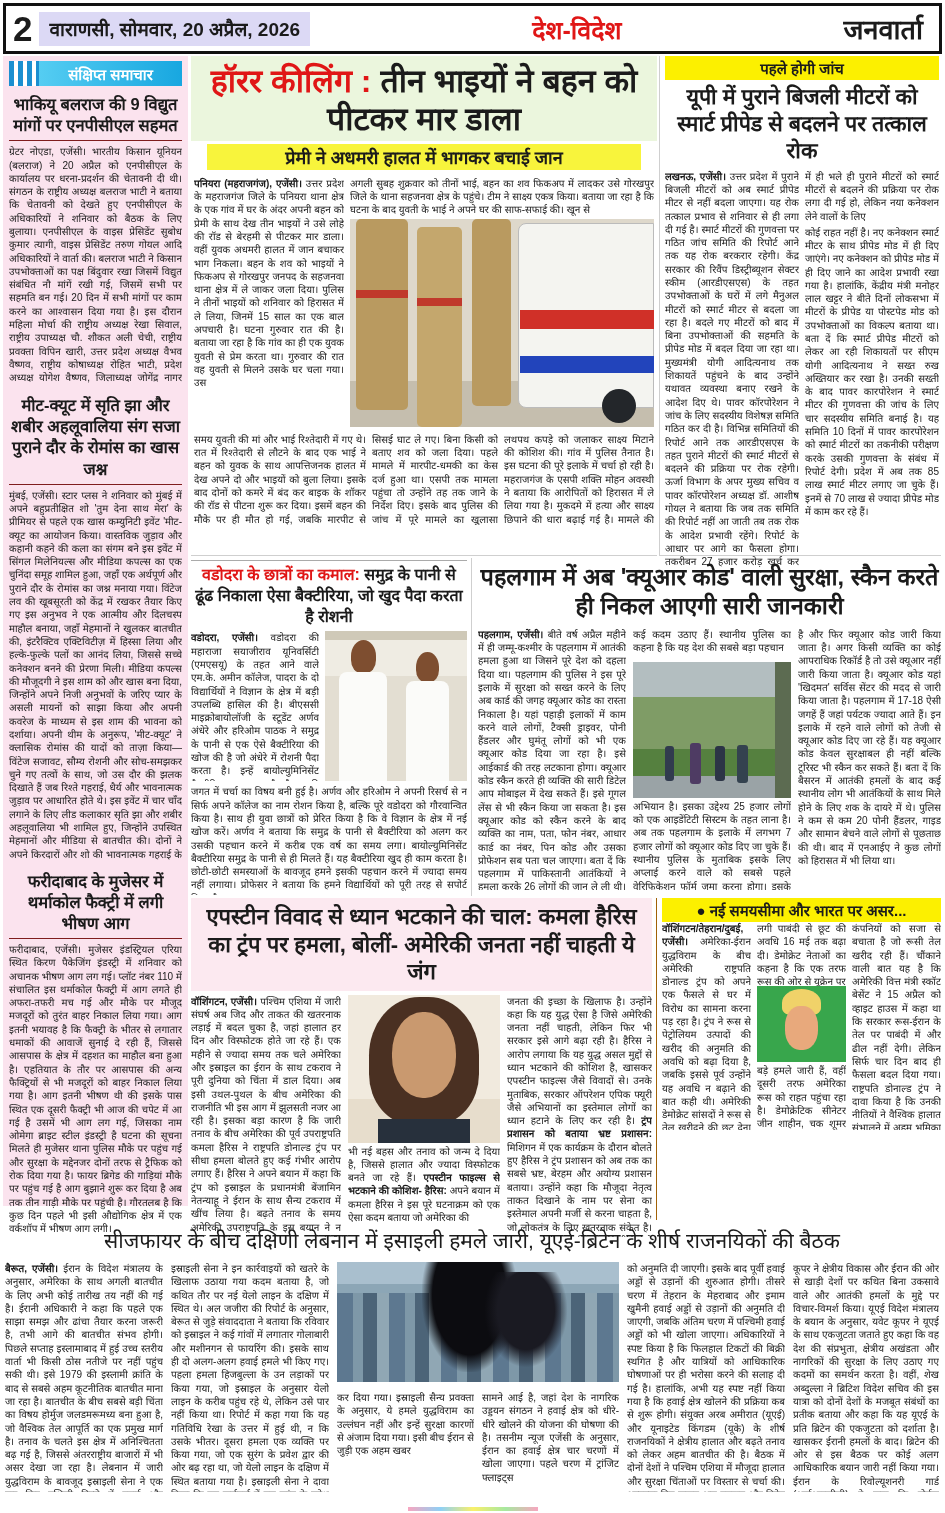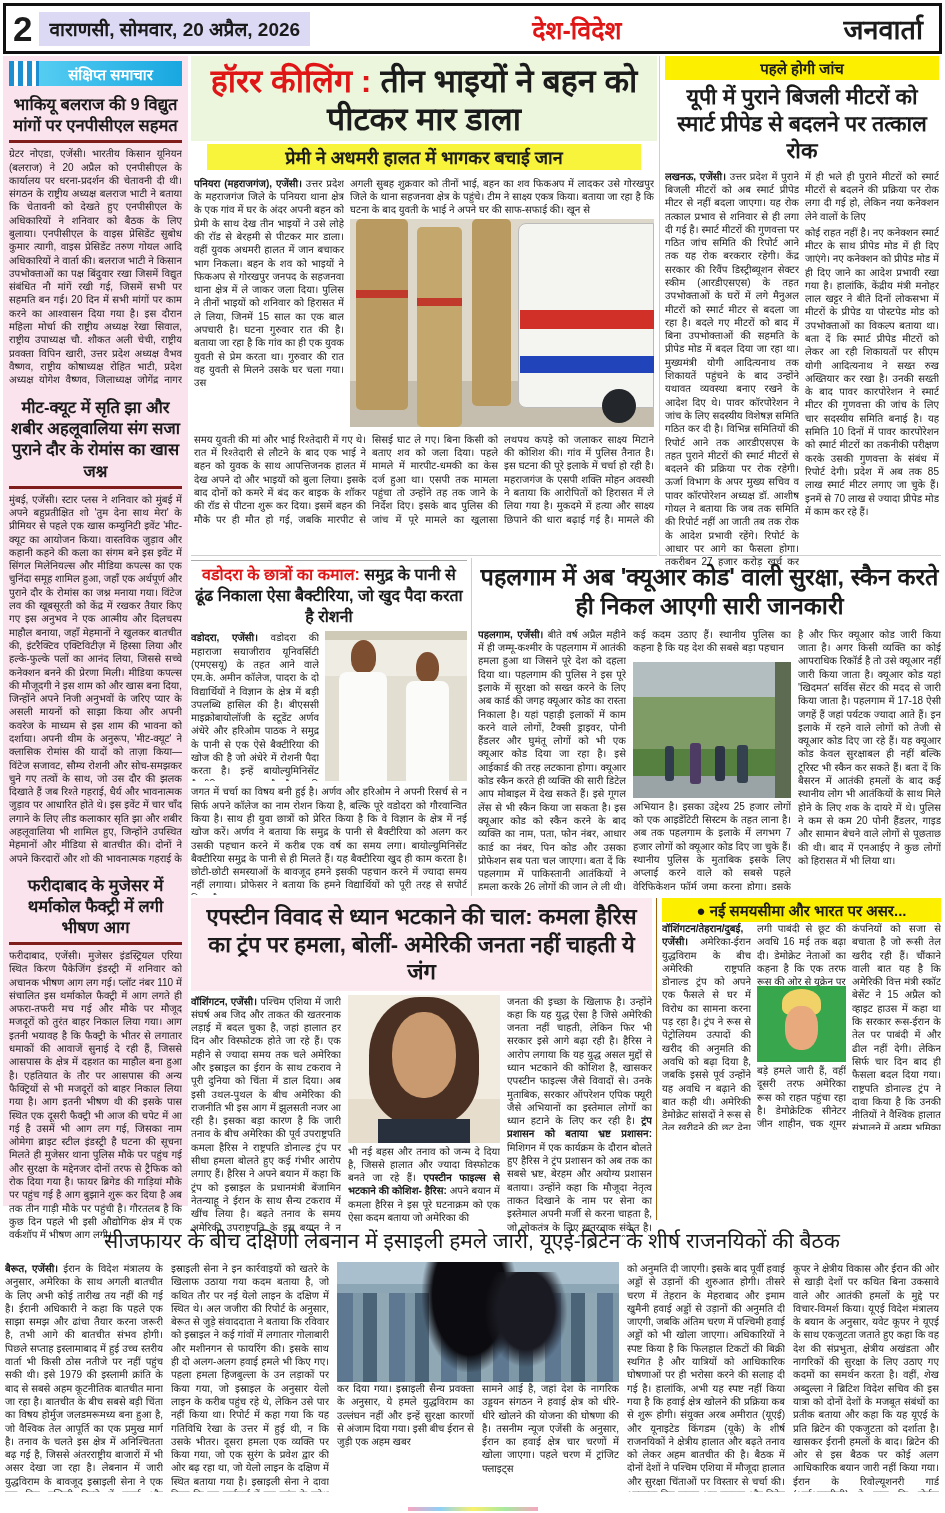--- a/index.html
+++ b/index.html
@@ -16,21 +16,21 @@
   .col{font-size:10px;line-height:1.33;text-align:justify;overflow:hidden;}
   .dl{font-weight:bold;}
   .block{position:absolute;box-sizing:border-box;}
   
   .briefs{left:3px;top:56px;width:185px;height:1150px;background:#fbe3ee;padding:5px 6px;}
   .bhead{display:flex;height:25px;margin-bottom:2px;}
   .bhead .bars{width:30px;background:#1b8fd0;background-image:repeating-linear-gradient(90deg,transparent 0 5px,#fff 5px 9px);}
   .bhead .btxt{flex:1;background:linear-gradient(90deg,#55cdf2,#18a7e0);color:#fff;font-weight:bold;
                font-size:15px;display:flex;align-items:center;justify-content:center;}
   .btitle{font-size:16.5px;font-weight:bold;text-align:center;line-height:1.28;padding:6px 2px 4px;
-          border-bottom:3px solid #7f1d1d;margin-bottom:4px;}
+          border-bottom:1px solid #7f1d1d;margin-bottom:4px;}
   .bbody{margin-bottom:4px;}
   
   .horror{left:191px;top:56px;width:466px;height:500px;border-bottom:1px solid #cfcfcf;}
   .hh{background:#ebf6dd;text-align:center;font-weight:bold;font-size:32px;line-height:1.2;padding:6px 2px 2px;}
   .hh .red{color:#e01616;}
   .hsub{background:#f8f43c;font-weight:bold;font-size:18px;text-align:center;margin:3px 16px;padding:1px 0;}
   .hrow1{display:flex;gap:6px;padding:4px 3px 0;height:252px;}
   .hc1{width:150px;height:100%;}
   .hrt{flex:1;display:flex;flex-direction:column;}
   .htop{height:40px;margin-bottom:2px;}
@@ -77,21 +77,21 @@
   .tc{flex:1;}
   .tcm{flex:1;display:flex;flex-direction:column;}
   .ttop{height:64px;}
   .tbel{flex:1;margin-top:2px;}
   
   .leb{left:3px;top:1222px;width:938px;height:288px;}
   .lh{font-weight:normal;font-size:21px;text-align:center;white-space:nowrap;overflow:hidden;padding:4px 0 8px;}
   .lbody{display:flex;gap:8px;height:230px;padding:0 2px;}
   .lc{width:158px;}
   .lmid{width:282px;display:flex;flex-direction:column;}
-  .lmrow{display:flex;gap:8px;flex:1;margin-top:0;}
+  .lmrow{display:flex;gap:8px;flex:1;margin-top:9px;}
   .lmrow .col{flex:1;}
   .rainbow{position:absolute;left:408px;top:1507px;width:130px;height:4px;
            background:linear-gradient(90deg,#f7a6c0,#8fd0f5,#f9f06a,#a7e8a0,#f7a6c0);}
   
   .ph{position:relative;overflow:hidden;background:#ccc;flex-shrink:0;}
   .ph i{position:absolute;display:block;}
   .ph-police{height:208px;background:linear-gradient(180deg,#ded8cb 0 78%,#c5beae 78% 100%);}
   .ph-police .f1{left:2%;top:0;width:17%;height:92%;background:#b99a60;border-radius:5px;}
   .ph-police .f2{left:22%;top:4%;width:15%;height:96%;background:#c4a76d;border-radius:5px;}
   .ph-police .f3{left:40%;top:0;width:13%;height:90%;background:#b99a60;border-radius:5px;}

